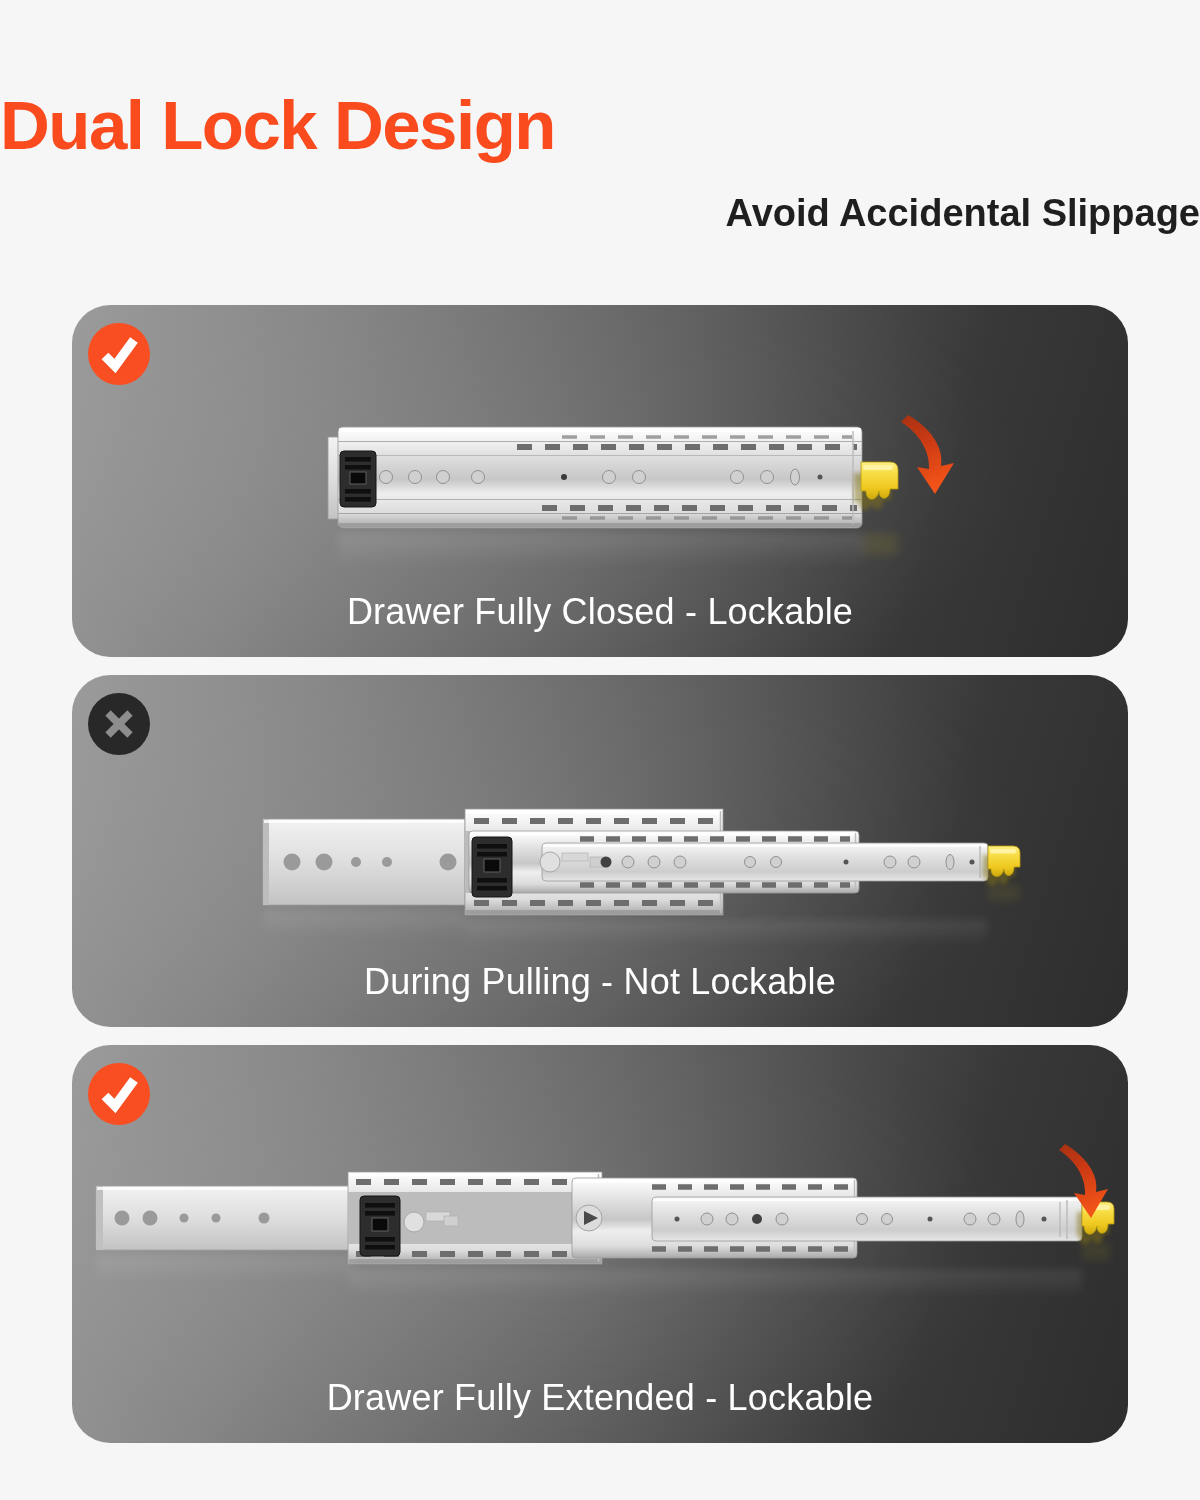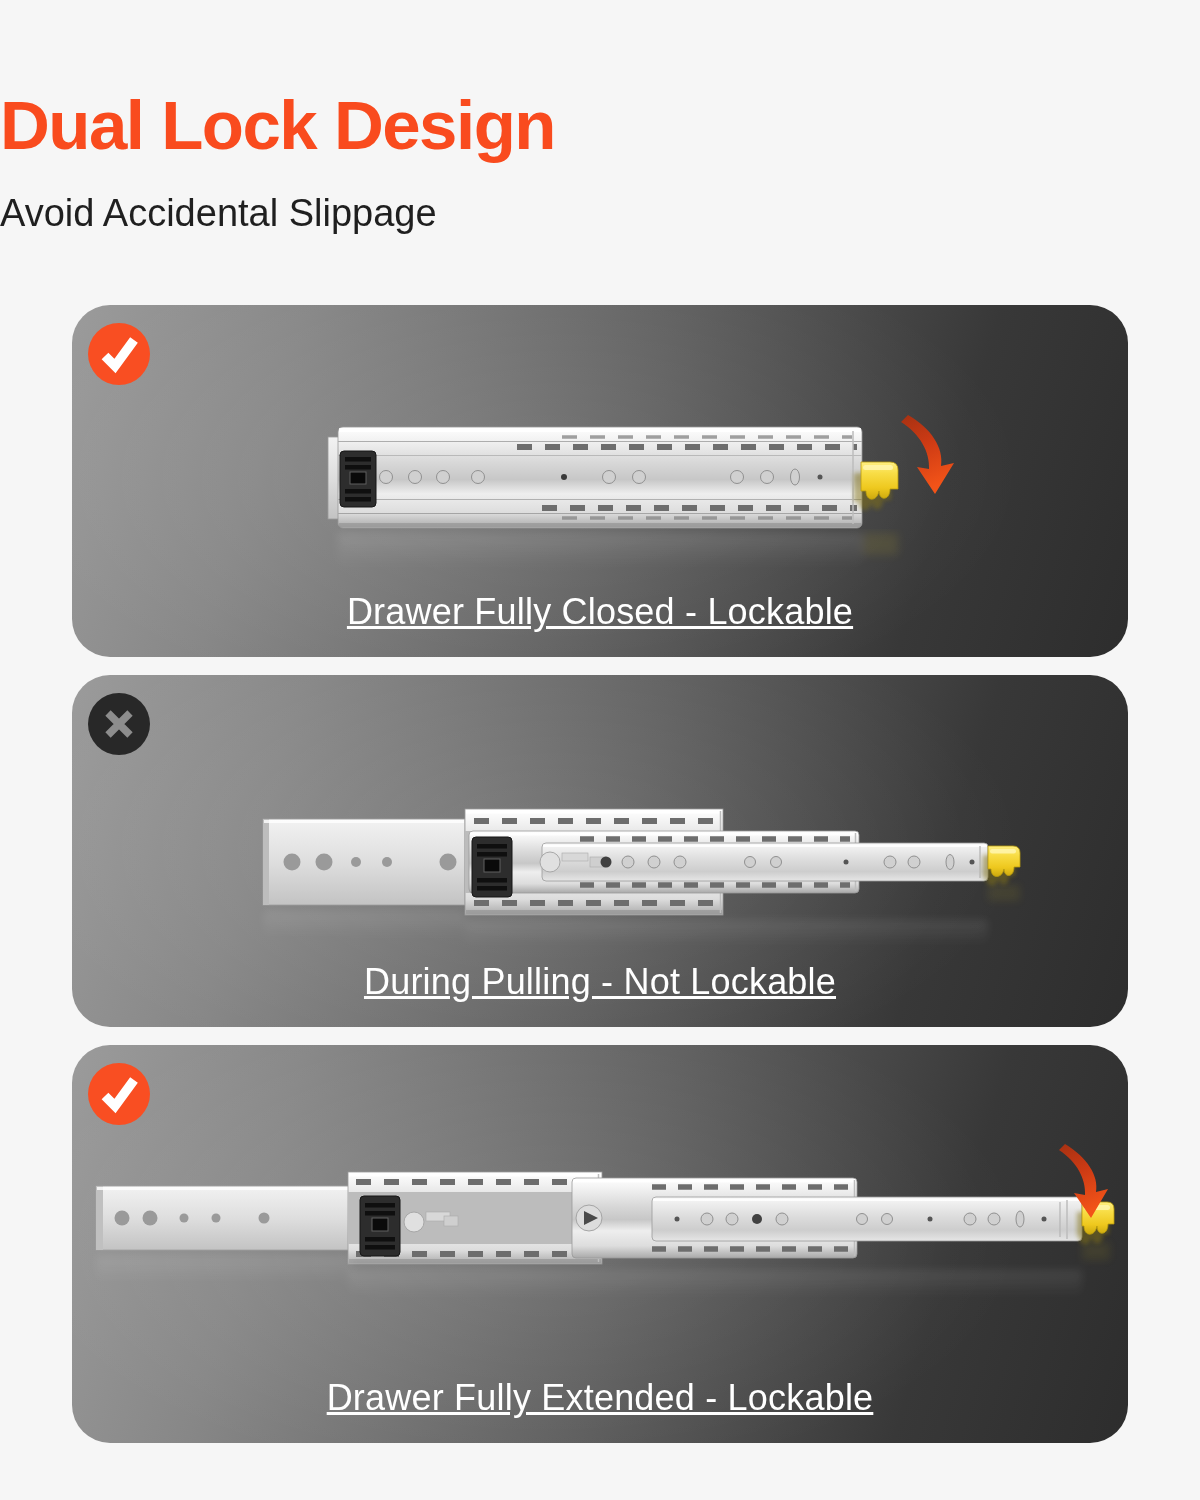--- a/index.html
+++ b/index.html
@@ -12,42 +12,42 @@
   }
   .page{position:absolute;inset:0;}
   .page-title{
     position:absolute;top:86px;left:0;width:100%;
     text-align:left;
     font-size:69px;font-weight:700;letter-spacing:-1.5px;
     color:#f94b1e;
   }
   .page-subtitle{
     position:absolute;top:192px;left:0;width:100%;
-    text-align:left;
-    font-size:38px;font-weight:400;
+    text-align:right;
+    font-size:38px;font-weight:700;
     color:#1f1f1f;
   }
   .panel{
     position:absolute;left:72px;width:1056px;height:352px;
     border-radius:38px;
     background:
       radial-gradient(820px 400px at 42% 48%, rgba(255,255,255,0.10), rgba(255,255,255,0) 62%),
       linear-gradient(107deg,#9b9b9b 0%,#878787 20%,#5f5f5f 52%,#383838 80%,#2d2d2d 100%);
     overflow:hidden;
   }
   .panel-1{top:305px;}
   .panel-2{top:675px;}
   .panel-3{top:1045px;height:398px;}
   .badge{
     position:absolute;top:18px;left:16px;width:62px;height:62px;
   }
   .caption{
     position:absolute;bottom:24px;left:0;width:100%;
     text-align:center;
-    color:#ffffff;font-size:36px;font-weight:400;letter-spacing:0.2px;text-decoration:underline;
+    color:#ffffff;font-size:36px;font-weight:400;letter-spacing:0.2px;
   }
   .slide-svg{position:absolute;display:block;}
   .svg-1{left:240px;top:100px;width:660px;height:190px;}
   .svg-2{left:178px;top:120px;width:775px;height:155px;}
   .svg-3{left:20px;top:95px;width:1030px;height:195px;}
   .defs-holder{position:absolute;width:0;height:0;}
 </style>
 </head>
 <body>
 

